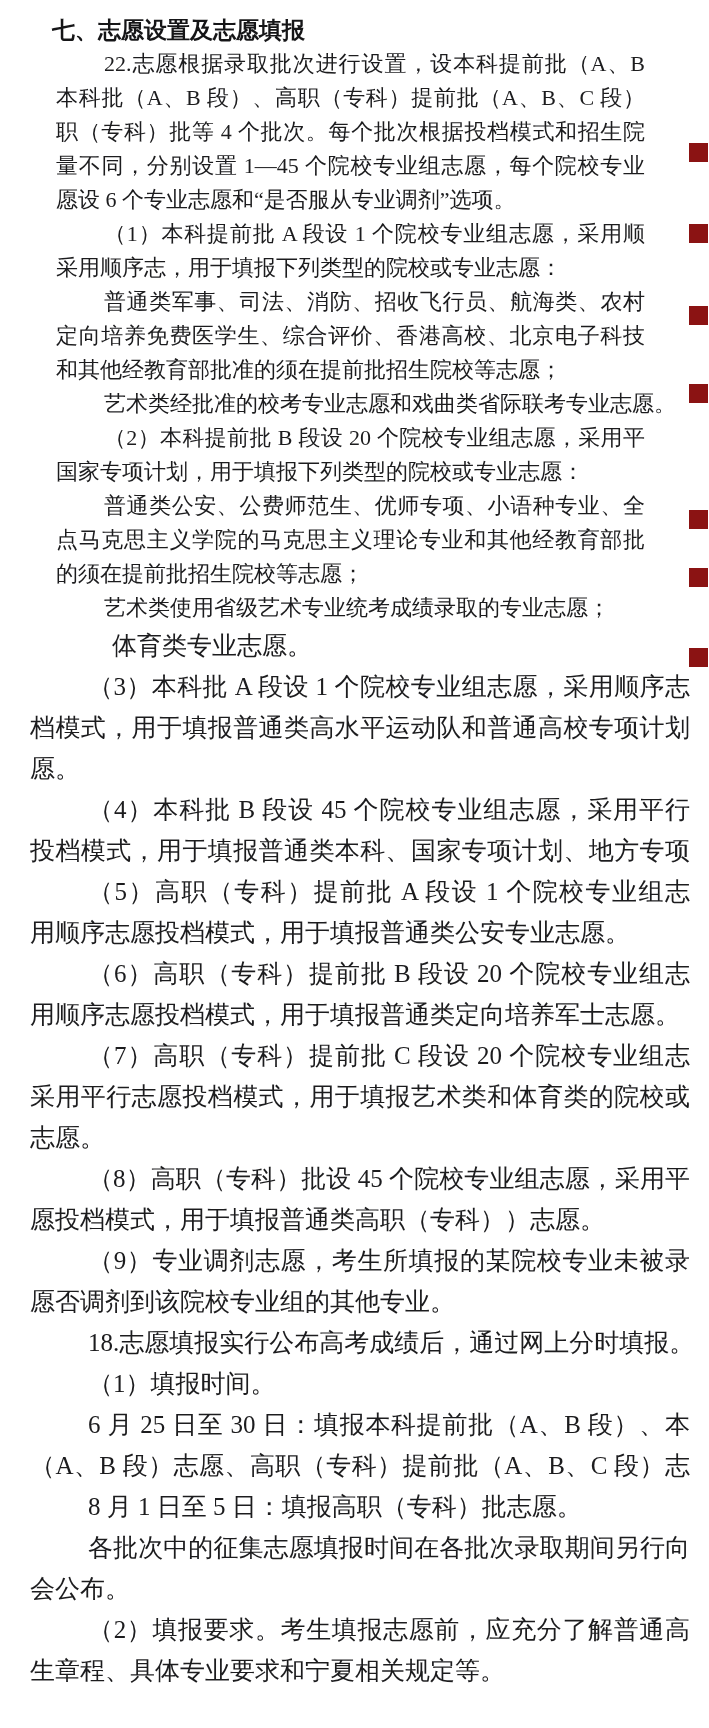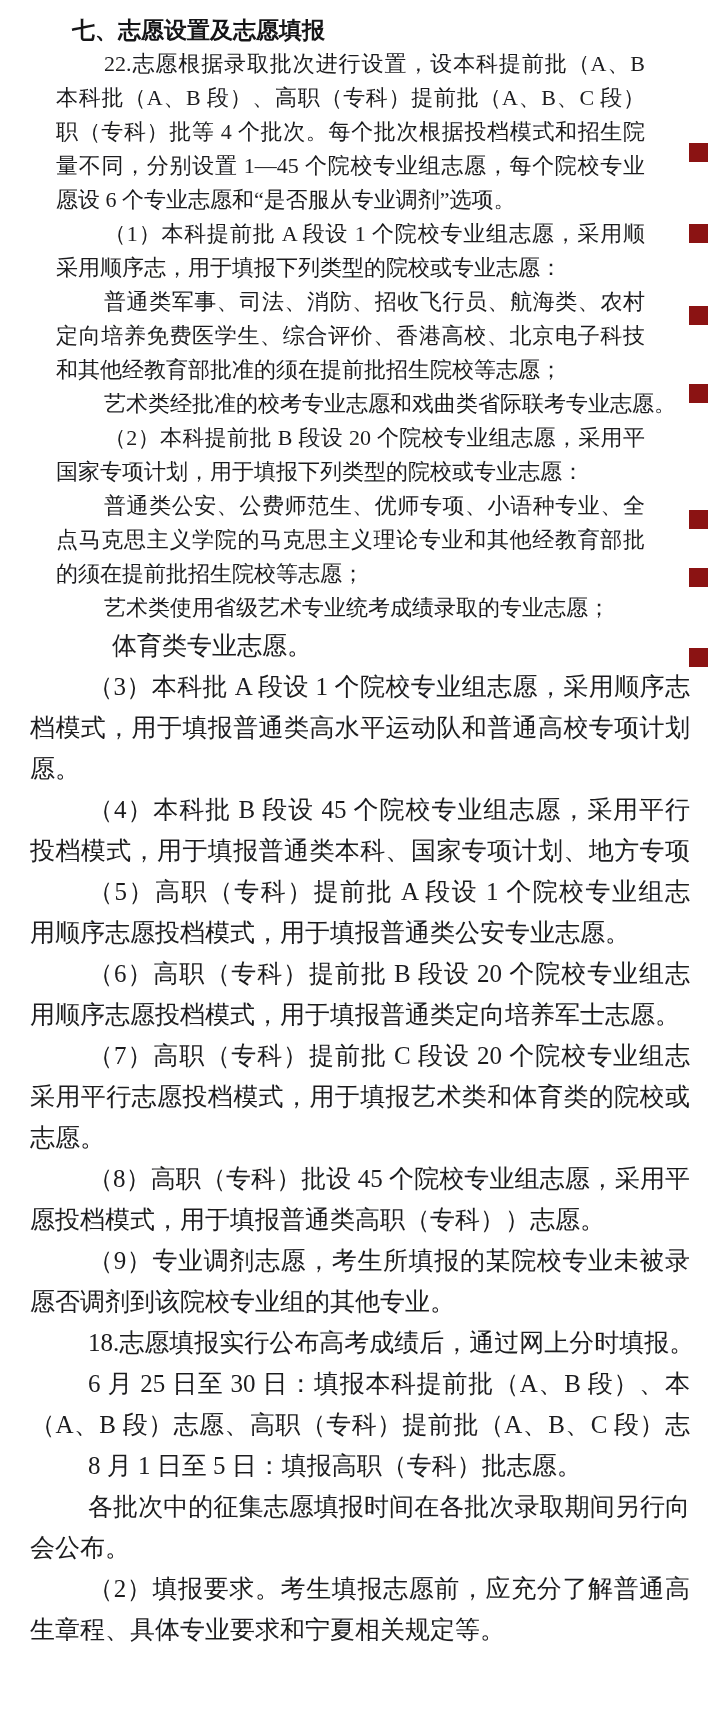--- a/index.html
+++ b/index.html
@@ -12,21 +12,21 @@
     position:relative;
     -webkit-font-smoothing:antialiased;
   }
   #doc{position:absolute;top:0;left:0;width:709px;}
   
   .sec-upper{padding-top:13px;font-size:22px;}
   .sec-upper .line{line-height:34px;height:34px;margin-right:64px;white-space:nowrap;}
   .sec-upper .para{margin-left:104px;}
   .sec-upper .cont{margin-left:56px;}
   .sec-upper .heading{
-    margin-left:72px;
+    margin-left:52px;
     font-family:"Liberation Sans","DejaVu Sans",sans-serif;
     font-weight:700;font-size:23px;color:#151517;
   }
   
   .sec-lower{font-size:25px;}
   .sec-lower .line{line-height:41px;height:41px;margin-right:19px;white-space:nowrap;}
   .sec-lower .para{margin-left:88px;}
   .sec-lower .cont{margin-left:30px;}
   .sec-lower .sport{margin-left:112px;}
   
@@ -74,20 +74,21 @@
       <div class="line para j">（6）高职（专科）提前批 B 段设 20 个院校专业组志愿，</div>
       <div class="line cont">用顺序志愿投档模式，用于填报普通类定向培养军士志愿。</div>
       <div class="line para j">（7）高职（专科）提前批 C 段设 20 个院校专业组志愿，</div>
       <div class="line cont j">采用平行志愿投档模式，用于填报艺术类和体育类的院校或专业</div>
       <div class="line cont">志愿。</div>
       <div class="line para j">（8）高职（专科）批设 45 个院校专业组志愿，采用平行志</div>
       <div class="line cont">愿投档模式，用于填报普通类高职（专科））志愿。</div>
       <div class="line para j">（9）专业调剂志愿，考生所填报的某院校专业未被录取时，</div>
       <div class="line cont">愿否调剂到该院校专业组的其他专业。</div>
       <div class="line para">18.志愿填报实行公布高考成绩后，通过网上分时填报。</div>
+      <div class="line para">（1）填报时间。</div>
       <div class="line para j">6 月 25 日至 30 日：填报本科提前批（A、B 段）、本科批</div>
       <div class="line cont j">（A、B 段）志愿、高职（专科）提前批（A、B、C 段）志愿。</div>
       <div class="line para">8 月 1 日至 5 日：填报高职（专科）批志愿。</div>
       <div class="line para j">各批次中的征集志愿填报时间在各批次录取期间另行向社</div>
       <div class="line cont">会公布。</div>
       <div class="line para j">（2）填报要求。考生填报志愿前，应充分了解普通高校招</div>
       <div class="line cont">生章程、具体专业要求和宁夏相关规定等。</div>
     </div>
 </div>
 <div id="markers">

